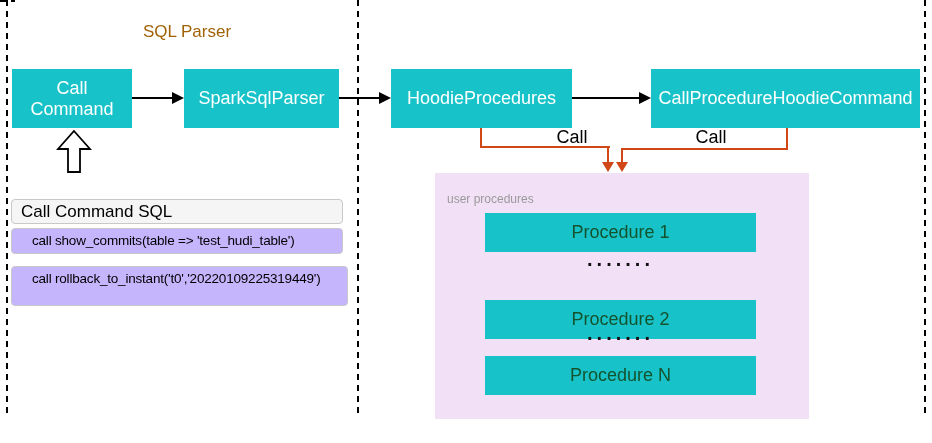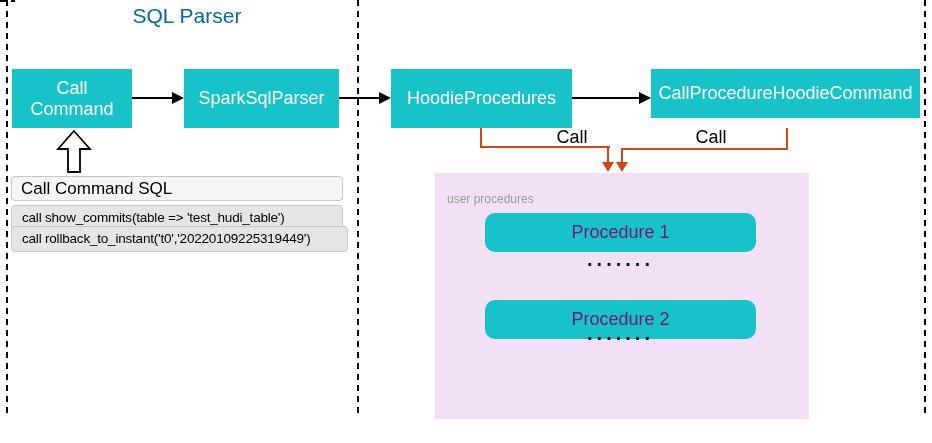--- a/index.html
+++ b/index.html
@@ -5,39 +5,39 @@
   html,body{margin:0;padding:0;background:#fff;}
   .canvas{
     position:relative;width:932px;height:443px;background:#fff;overflow:hidden;
     font-family:"Liberation Sans","DejaVu Sans",sans-serif;color:#000;
     --teal:#17C3C9;--orange:#D14715;--lavender:#F2E1F6;--panelhead:#F5F5F5;
   }
   .vdash{position:absolute;top:0;width:2px;height:413px;
     background:repeating-linear-gradient(to bottom,#000 0 6px,transparent 6px 11px);}
   .hdash{position:absolute;left:0;top:0;width:15px;height:2px;
     background:repeating-linear-gradient(to right,#000 0 6px,transparent 6px 11px);}
-  .title{position:absolute;top:4px;width:200px;text-align:center;font-size:21px;color:#0369a1;}
+  .title{position:absolute;top:22px;width:200px;text-align:center;font-size:17px;color:#a16207;}
   .node{position:absolute;background:var(--teal);color:#fff;display:flex;
     align-items:center;justify-content:center;text-align:center;font-size:18px;line-height:1.15;}
   .shaft{position:absolute;height:2px;background:#000;}
   .ahead{position:absolute;width:0;height:0;border-left:12px solid #000;
     border-top:6px solid transparent;border-bottom:6px solid transparent;}
   .oline{position:absolute;background:var(--orange);}
   .ohead{position:absolute;width:0;height:0;border-top:10px solid var(--orange);
     border-left:6px solid transparent;border-right:6px solid transparent;}
   .edge-label{position:absolute;top:127px;width:80px;text-align:center;font-size:18px;color:#000;}
   .panel-box{position:absolute;border:1px solid #C8C8C8;border-radius:4px;box-sizing:border-box;
-    white-space:nowrap;overflow:hidden;}
+    white-space:nowrap;overflow:hidden;margin-top:23px;}
   .panel-header{left:11px;top:176px;width:332px;height:25px;background:var(--panelhead);
     font-size:17px;line-height:23px;padding-left:9px;}
-  .panel-row{background:#e5e5e5;font-size:13.5px;letter-spacing:-0.2px;line-height:24px;padding-left:10px;}
+  .panel-row{background:#c4b5fd;font-size:13.5px;letter-spacing:-0.2px;line-height:24px;padding-left:20px;}
   .lavender{position:absolute;left:435px;top:173px;width:374px;height:246px;background:var(--lavender);}
   .up-label{position:absolute;left:447px;top:192px;font-size:12px;color:#999;}
-  .proc{position:absolute;left:485px;width:271px;height:39px;background:var(--teal);color:#701a75;
-    display:flex;align-items:center;justify-content:center;font-size:18px;border-radius:10px;}
+  .proc{position:absolute;left:485px;width:271px;height:39px;background:var(--teal);color:#14532d;
+    display:flex;align-items:center;justify-content:center;font-size:18px;}
   .dots{position:absolute;left:505px;width:231px;height:20px;line-height:20px;text-align:center;
     font-size:20px;font-weight:900;letter-spacing:4px;color:#111;}
   .hollow-arrow{position:absolute;left:56px;top:130px;}
 </style>
 </head>
 <body>
 
 <div class="canvas" style="--teal: #17C3C9; --orange: #D14715; --lavender: #F2E1F6; --panelhead: #F5F5F5;">
 
   <div class="hdash"></div>
@@ -45,38 +45,38 @@
   <div class="vdash" style="left:357px"></div>
   <div class="vdash" style="left:924px"></div>
 
   <div class="title" style="left:87px">SQL Parser</div>
 
   <div class="node" style="left:12px;top:69px;width:120px;height:59px">
     <span style="width:100px">Call Command</span>
   </div>
   <div class="node" style="left:184px;top:69px;width:155px;height:59px">SparkSqlParser</div>
   <div class="node" style="left:391px;top:69px;width:181px;height:59px">HoodieProcedures</div>
-  <div class="node" style="left:651px;top:69px;width:269px;height:49px">CallProcedureHoodieCommand</div>
+  <div class="node" style="left:651px;top:69px;width:269px;height:59px">CallProcedureHoodieCommand</div>
 
   <div class="shaft" style="left:132px;top:97px;width:42px"></div>
   <div class="ahead" style="left:172px;top:92px"></div>
 
   <div class="shaft" style="left:339px;top:97px;width:41px"></div>
   <div class="ahead" style="left:379px;top:92px"></div>
 
   <div class="shaft" style="left:572px;top:97px;width:68px"></div>
   <div class="ahead" style="left:639px;top:92px"></div>
 
   <svg class="hollow-arrow" width="36" height="43" viewBox="0 0 36 43">
     <polygon points="18,1 34,19 24,19 24,42 12,42 12,19 2,19" fill="#fff" stroke="#000" stroke-width="1.8" stroke-linejoin="miter"></polygon>
   </svg>
 
   <div class="panel-box panel-header">Call Command SQL</div>
   <div class="panel-box panel-row" style="left:11px;top:205px;width:332px;height:26px">call show_commits(table =&gt; 'test_hudi_table')</div>
-  <div class="panel-box panel-row" style="left:11px;top:226px;width:337px;height:26px">call rollback_to_instant('t0','20220109225319449')</div>
+  <div class="panel-box panel-row" style="left:11px;top:243px;width:337px;height:40px">call rollback_to_instant('t0','20220109225319449')</div>
 
   <div class="oline" style="left:480px;top:128px;width:2px;height:20px"></div>
   <div class="oline" style="left:480px;top:146px;width:130px;height:2px"></div>
   <div class="oline" style="left:607px;top:146px;width:2px;height:17px"></div>
   <div class="ohead" style="left:602px;top:162px"></div>
 
   <div class="oline" style="left:786px;top:128px;width:2px;height:22px"></div>
   <div class="oline" style="left:621px;top:148px;width:167px;height:2px"></div>
   <div class="oline" style="left:621px;top:148px;width:2px;height:15px"></div>
   <div class="ohead" style="left:616px;top:162px"></div>
@@ -84,14 +84,15 @@
   <div class="edge-label" style="left:532px">Call</div>
   <div class="edge-label" style="left:671px">Call</div>
 
   <div class="lavender"></div>
   <div class="up-label">user procedures</div>
 
   <div class="proc" style="top:213px">Procedure 1</div>
   <div class="dots" style="top:249px">.......</div>
   <div class="proc" style="top:300px">Procedure 2</div>
   <div class="dots" style="top:323px">.......</div>
+  <div class="proc" style="top:356px">Procedure N</div>
 
 </div>
 
 </body></html>

